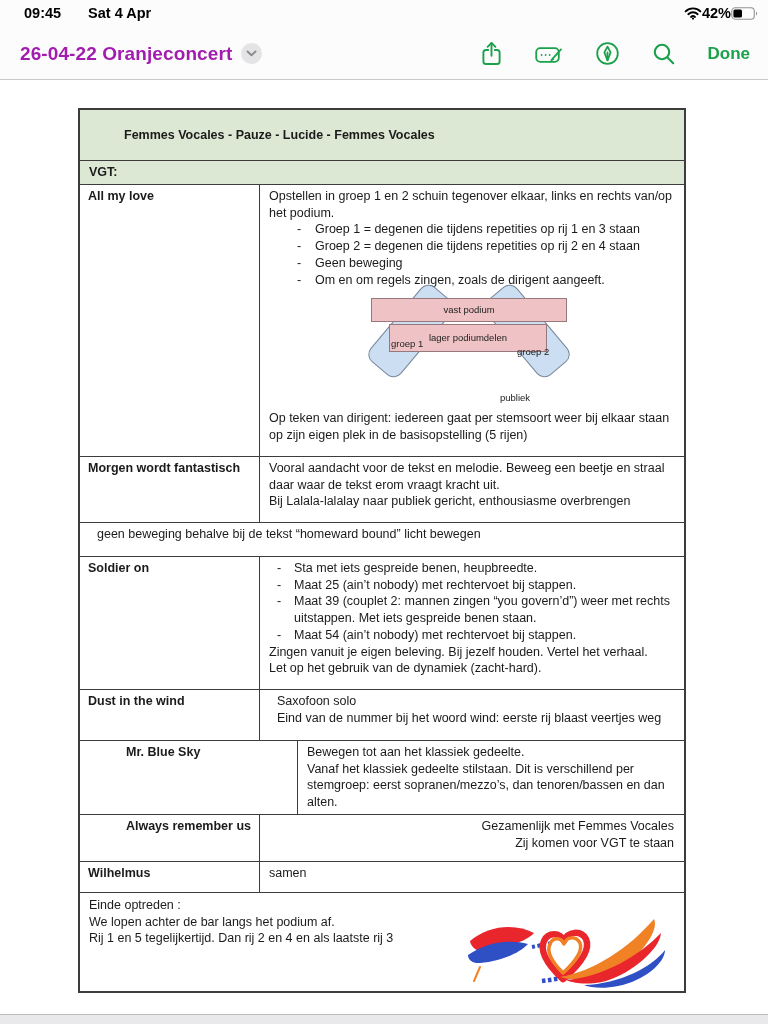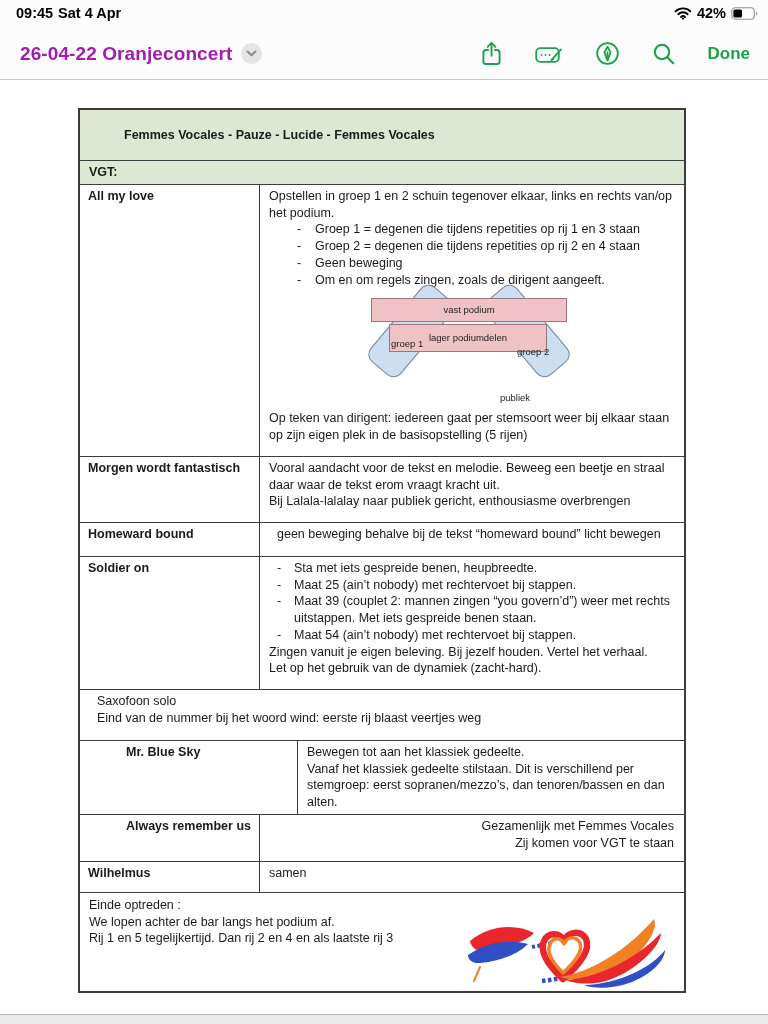--- a/index.html
+++ b/index.html
@@ -2,22 +2,22 @@
 <html><head>
 <meta charset="utf-8">
 <style>
   * { margin:0; padding:0; box-sizing:border-box; }
   html,body { width:768px; height:1024px; }
   body { font-family:"Liberation Sans", sans-serif; background:#ffffff; color:#1b1b1b; }
   .screen { width:768px; height:1024px; display:flex; flex-direction:column; background:#fcfcfd; overflow:hidden; }
 
   
   .statusbar { height:24px; display:flex; justify-content:space-between; align-items:center; padding:2px 10px 0 16px; font-size:14.5px; font-weight:700; color:#000; }
-  .sb-left { display:flex; gap:5px; }
-  .sb-right { display:flex; align-items:center; gap:5px; }
+  .sb-left { display:flex; gap:27px;margin-left:8px; }
+  .sb-right { display:flex; align-items:center; }
   .sb-right svg { display:block; }
 
   
   .toolbar { height:55px; display:flex; justify-content:space-between; align-items:center; padding:4px 18px 0 20px; background:#fcfcfd; }
   .tb-title-group { display:flex; align-items:center; gap:9px; cursor:default; }
   .tb-title { font-size:19px; font-weight:700; color:#a21caf; letter-spacing:.1px; }
   .tb-chevron { width:21px; height:21px; border-radius:50%; background:#e4e4e6; display:flex; align-items:center; justify-content:center; }
   .tb-actions { display:flex; align-items:center; gap:32px; }
   .tb-icon { display:flex; align-items:center; justify-content:center; cursor:pointer; }
   .tb-done { font-size:17px; font-weight:700; color:#1aa14a; cursor:pointer; }
@@ -185,39 +185,39 @@
 
       <div class="trow rh-morgen">
         <div class="cell-song">Morgen wordt fantastisch</div>
         <div class="cell-notes">
           <p class="p">Vooral aandacht voor de tekst en melodie. Beweeg een beetje en straal daar waar de tekst erom vraagt kracht uit.</p>
           <p class="p">Bij Lalala-lalalay naar publiek gericht, enthousiasme overbrengen</p>
         </div>
       </div>
 
       <div class="trow rh-homeward">
-        <div class="cell-song">Homeward bound</div>
         <div class="cell-notes">
           <p class="p pad-left">geen beweging behalve bij de tekst “homeward bound” licht bewegen</p>
         </div>
       </div>
 
       <div class="trow rh-soldier">
         <div class="cell-song">Soldier on</div>
         <div class="cell-notes">
           <div class="li tight">Sta met iets gespreide benen, heupbreedte.</div>
           <div class="li tight">Maat 25 (ain’t nobody) met rechtervoet bij stappen.</div>
           <div class="li tight">Maat 39 (couplet 2: mannen zingen “you govern’d”) weer met rechts uitstappen. Met iets gespreide benen staan.</div>
           <div class="li tight">Maat 54 (ain’t nobody) met rechtervoet bij stappen.</div>
           <p class="p">Zingen vanuit je eigen beleving. Bij jezelf houden. Vertel het verhaal.</p>
           <p class="p">Let op het gebruik van de dynamiek (zacht-hard).</p>
         </div>
       </div>
 
       <div class="trow rh-dust">
+        <div class="cell-song">Dust in the wind</div>
         <div class="cell-notes">
           <p class="p pad-left">Saxofoon solo</p>
           <p class="p pad-left">Eind van de nummer bij het woord wind: eerste rij blaast veertjes weg</p>
         </div>
       </div>
 
       <div class="trow rh-bluesky">
         <div class="cell-song">Mr. Blue Sky</div>
         <div class="cell-notes">
           <p class="p">Bewegen tot aan het klassiek gedeelte.</p>

